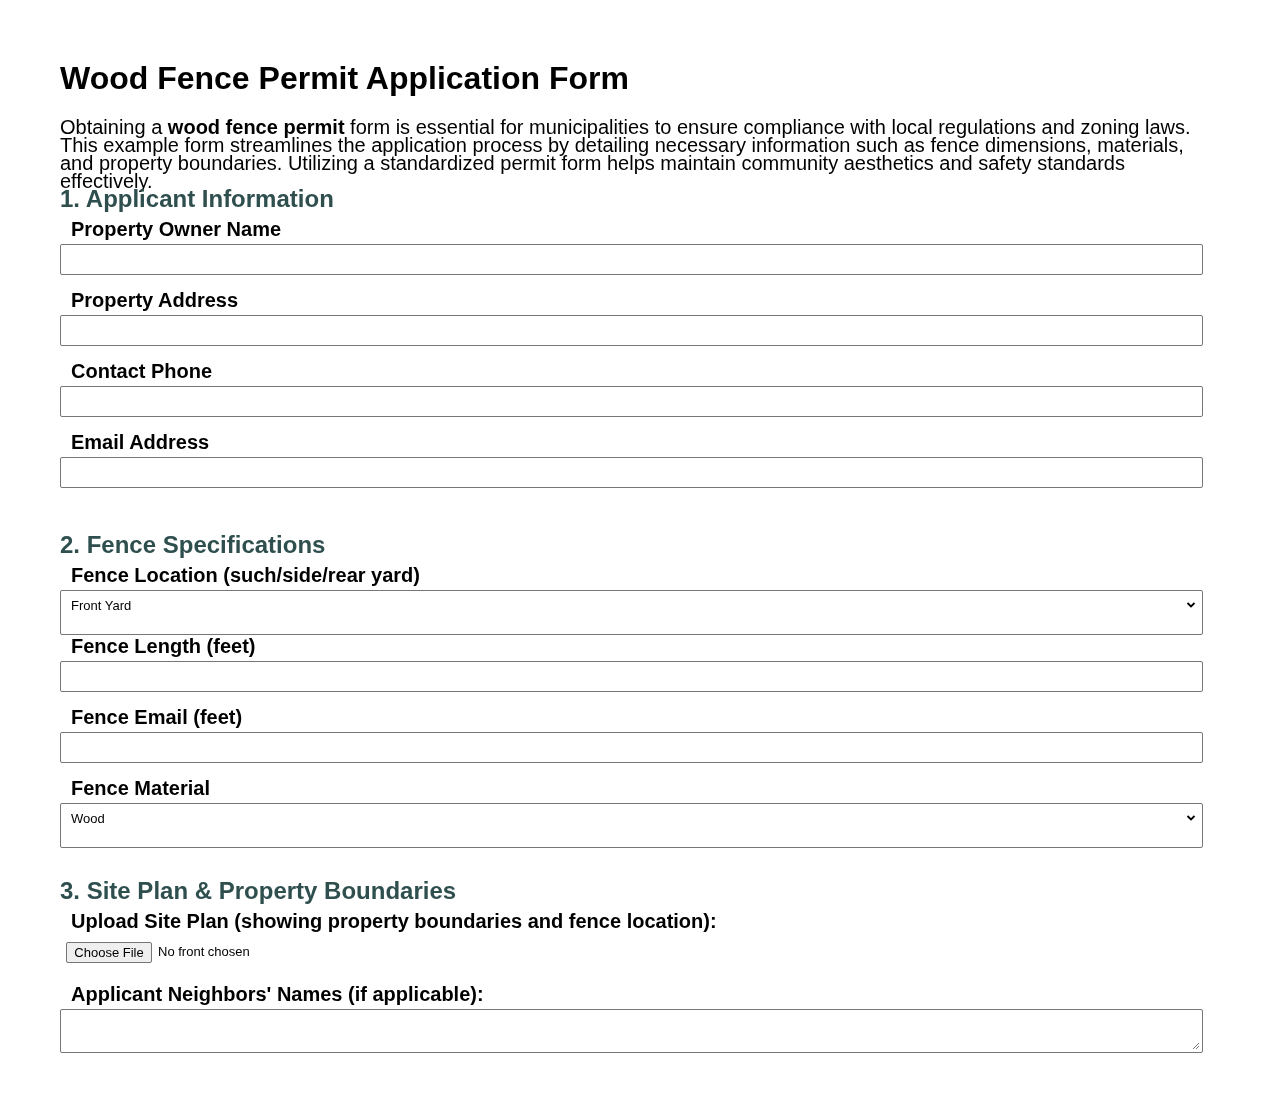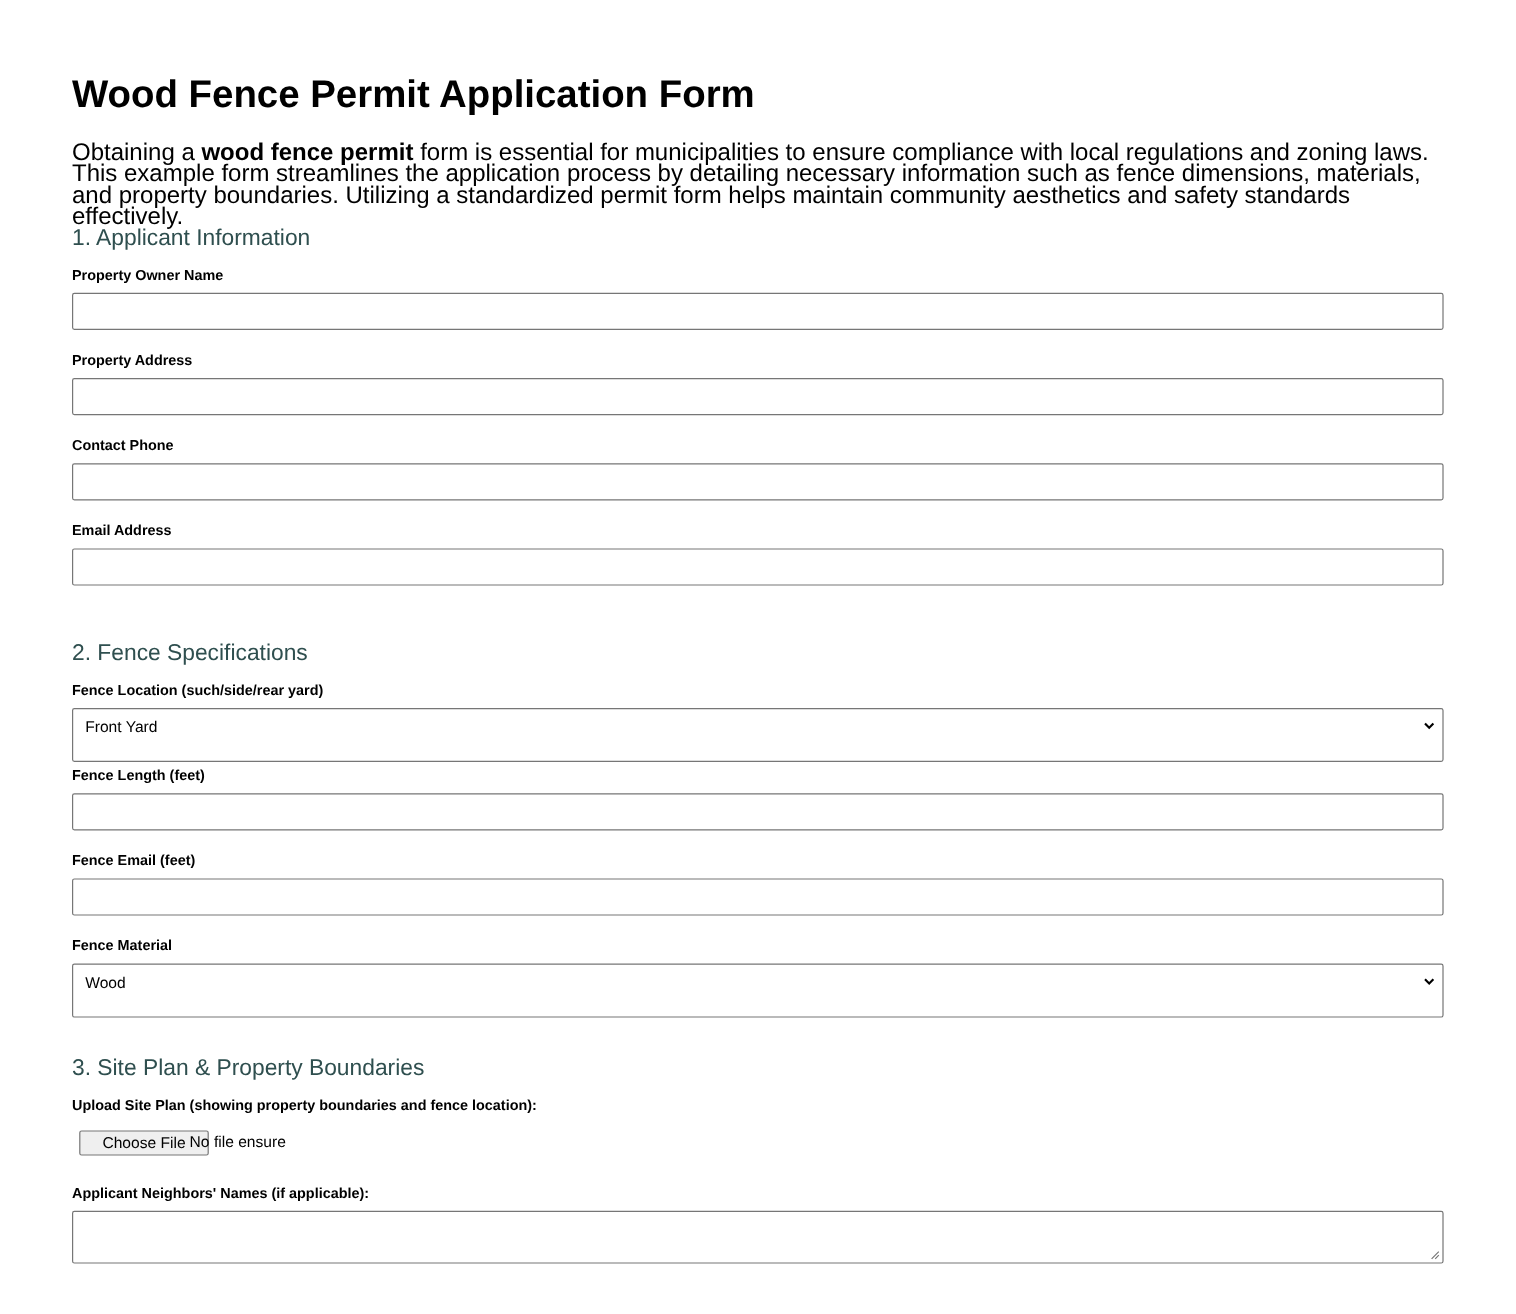--- a/index.html
+++ b/index.html
@@ -18,47 +18,47 @@
       white-space: nowrap;
       text-align: center;
     }
     .intro {
       position: absolute; left: 0; top: 118px; width: 1143px; margin: 0;
       font-size: 20px; line-height: 18px;
     }
     .intro b { font-weight: bold; }
     .section-title {
       position: absolute; left: 0; margin: 0;
-      font-size: 19px; font-weight: normal; color: #2f4f4f; line-height: 24px;
+      font-size: 24px; font-weight: bold; color: #2f4f4f; line-height: 24px;
       white-space: nowrap;
     }
     .label {
-      position: absolute; left: 0; margin: 0;
-      font-size: 12px; font-weight: bold; line-height: 20px; white-space: nowrap;
+      position: absolute; left: 11px; margin: 0;
+      font-size: 20px; font-weight: bold; line-height: 20px; white-space: nowrap;
     }
     .text-input {
       position: absolute; left: 0; width: 1143px; height: 31px;
       box-sizing: border-box; border: 1px solid #767676; border-radius: 2px;
       background: #fff; margin: 0; padding: 4px 8px;
       font-family: "Liberation Sans", sans-serif; font-size: 14px;
     }
     .select-box {
       position: absolute; left: 0; width: 1143px; height: 45px;
       box-sizing: border-box; border: 1px solid #767676; border-radius: 2px;
       background: #fff;
     }
     .select-value {
       position: absolute; left: 10px; top: 7px; font-size: 13px; line-height: 16px;
     }
     .chevron {
       position: absolute; right: 6px; top: 9px; width: 10px; height: 10px;
     }
     .file-row { position: absolute; left: 6px; top: 942px; height: 21px; }
     .file-button {
-      position: absolute; left: 0; top: 0; height: 21px; width: 108px;
+      position: absolute; left: 0; top: 0; height: 21px; width: 86px;
       box-sizing: border-box; border: 1px solid #767676; border-radius: 2px;
       background: #efefef; font-size: 13px; line-height: 19px; text-align: center;
       font-family: "Liberation Sans", sans-serif; padding: 0;
     }
     .file-status {
       position: absolute; left: 92px; top: 2px; font-size: 13px; line-height: 16px; white-space: nowrap;
     }
     .textarea {
       position: absolute; left: 0; top: 1009px; width: 1143px; height: 44px;
       box-sizing: border-box; border: 1px solid #767676; border-radius: 2px; background: #fff;
@@ -111,21 +111,21 @@
     <svg class="chevron" viewBox="0 0 10 10">
         <path d="M1.5 3 L5 6.5 L8.5 3" fill="none" stroke="#000" stroke-width="1.8"></path>
       </svg>
   </div>
 
   <h2 class="section-title" style="top:879px">3. Site Plan &amp; Property Boundaries</h2>
 
   <label class="label" style="top:911px">Upload Site Plan (showing property boundaries and fence location):</label>
   <div class="file-row">
     <button class="file-button">Choose File</button>
-    <span class="file-status">No file ensure</span>
+    <span class="file-status">No front chosen</span>
   </div>
 
   <label class="label" style="top:984px">Applicant Neighbors' Names (if applicable):</label>
   <div class="textarea">
     <svg class="resize-grip" viewBox="0 0 8 8">
         <path d="M1 7 L7 1 M4 7 L7 4" stroke="#777" stroke-width="1"></path>
       </svg>
   </div>
 </div>
 

